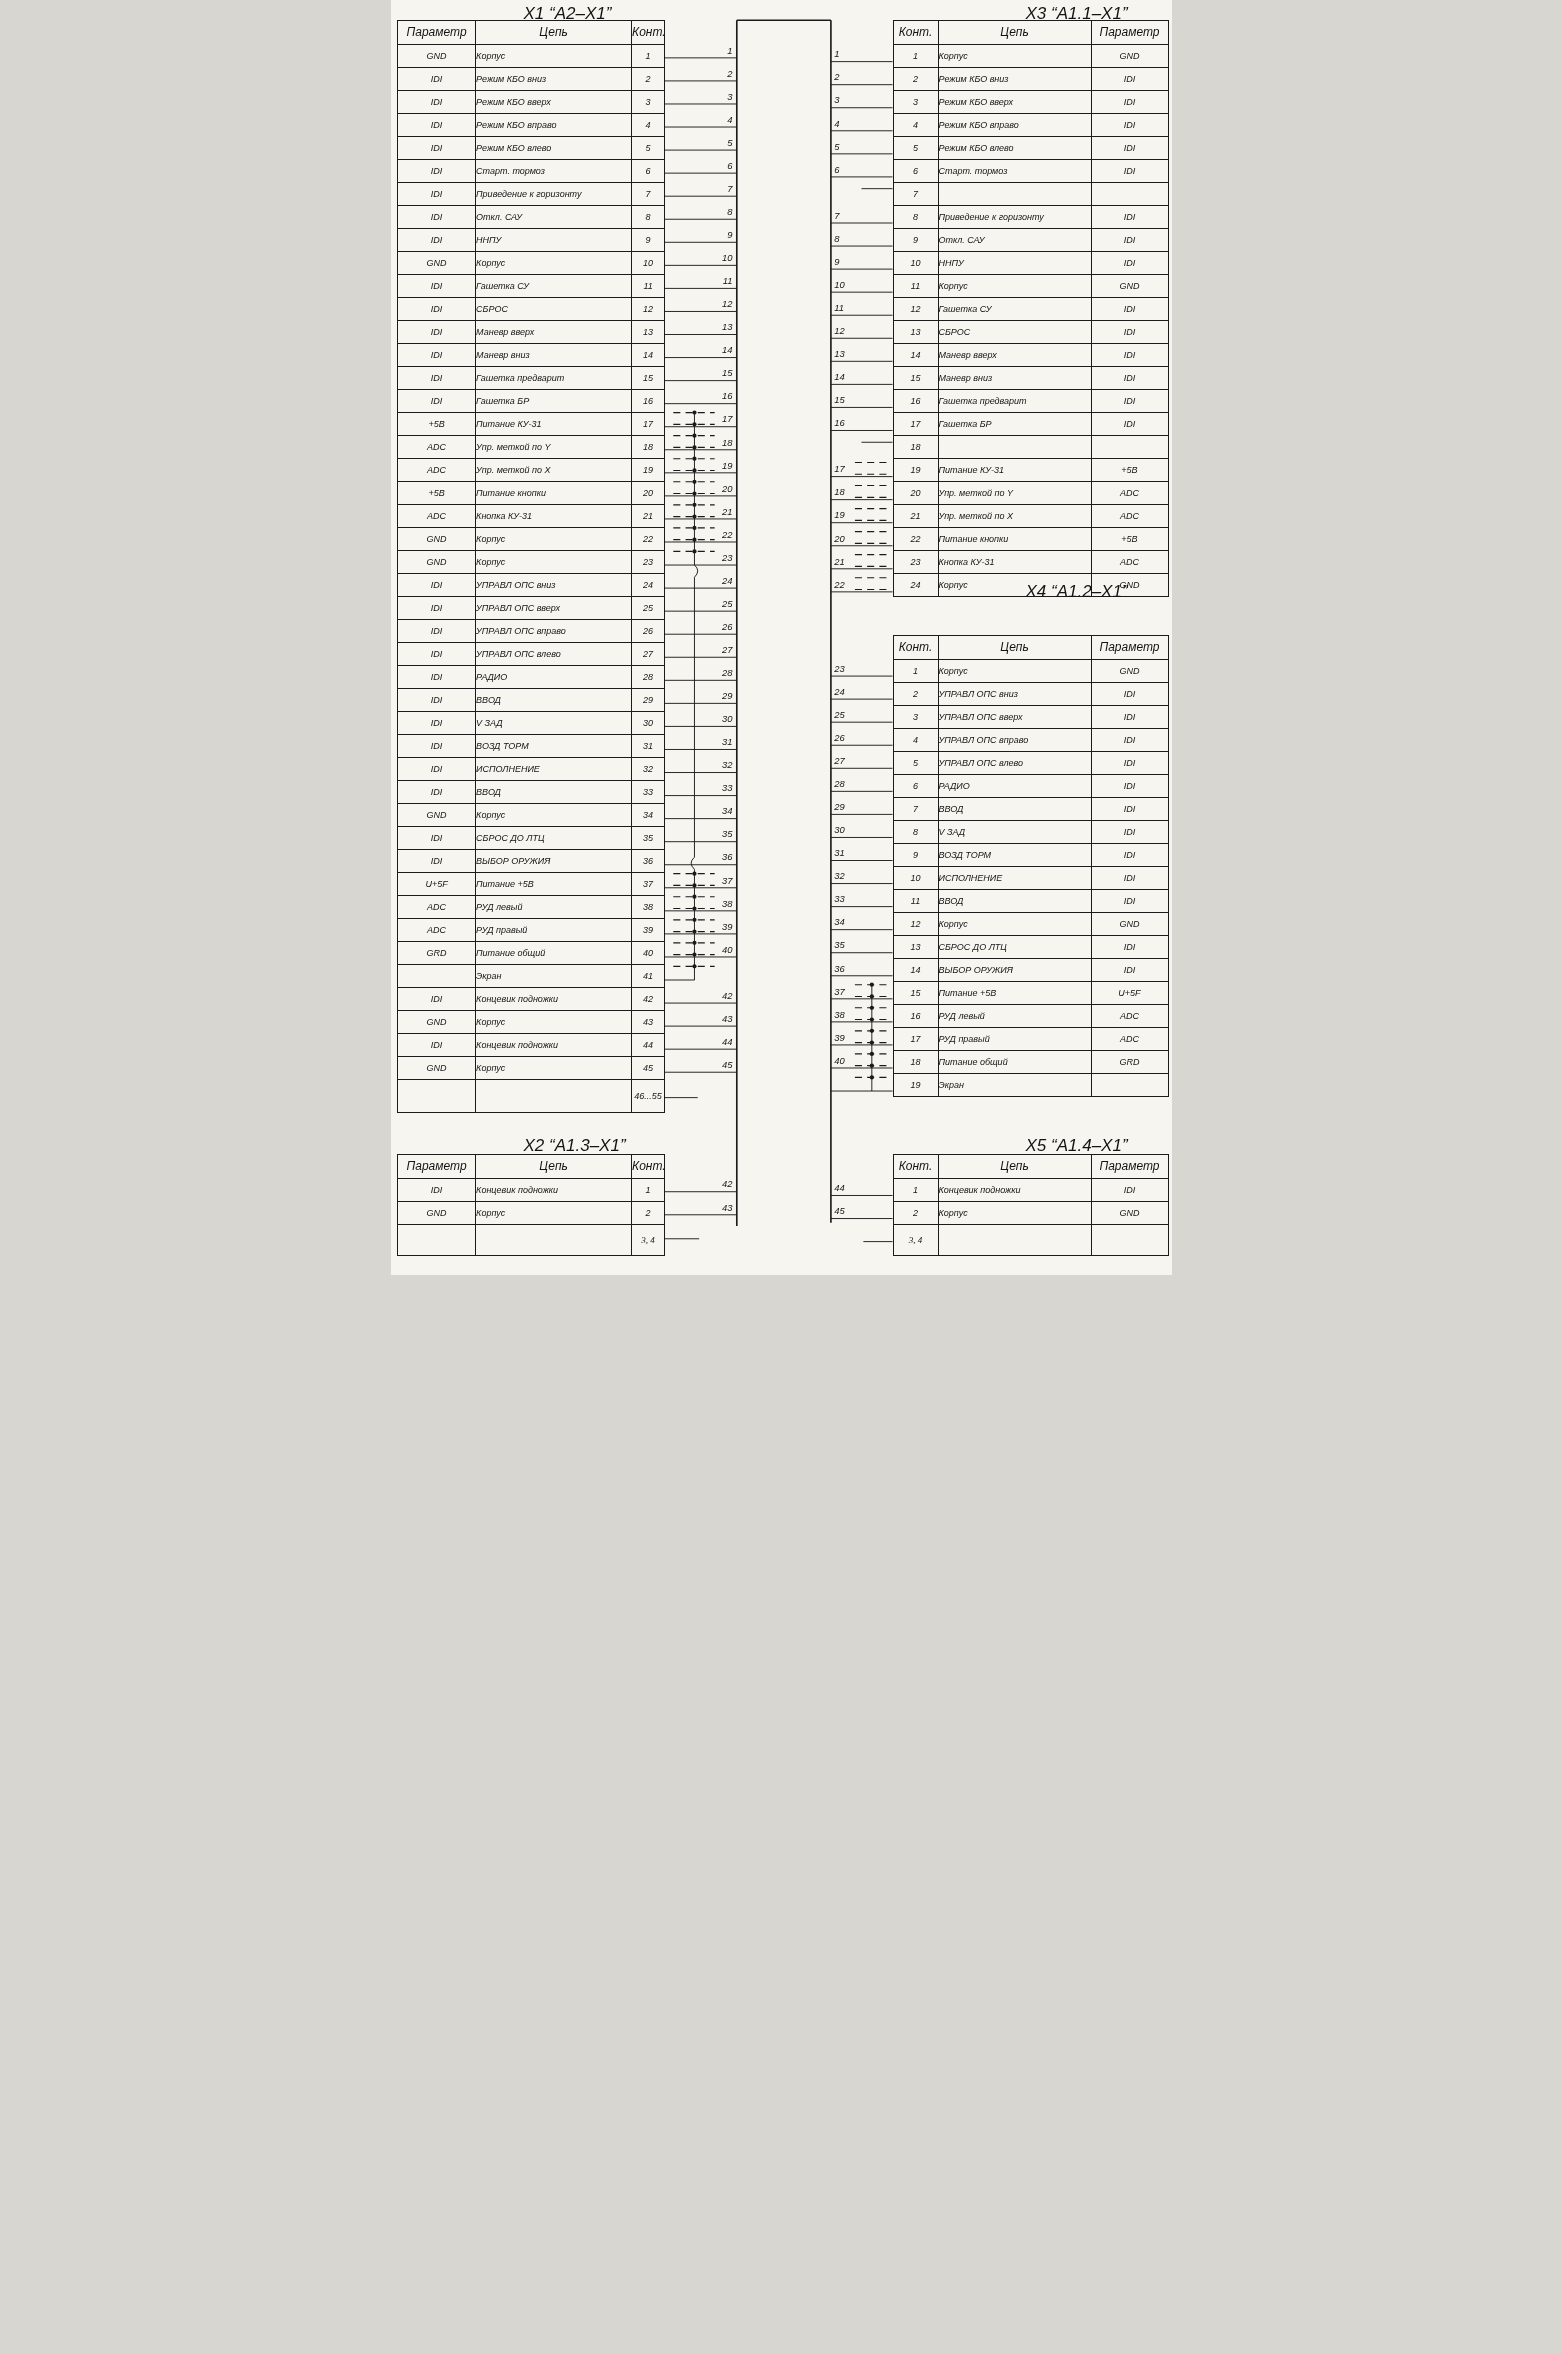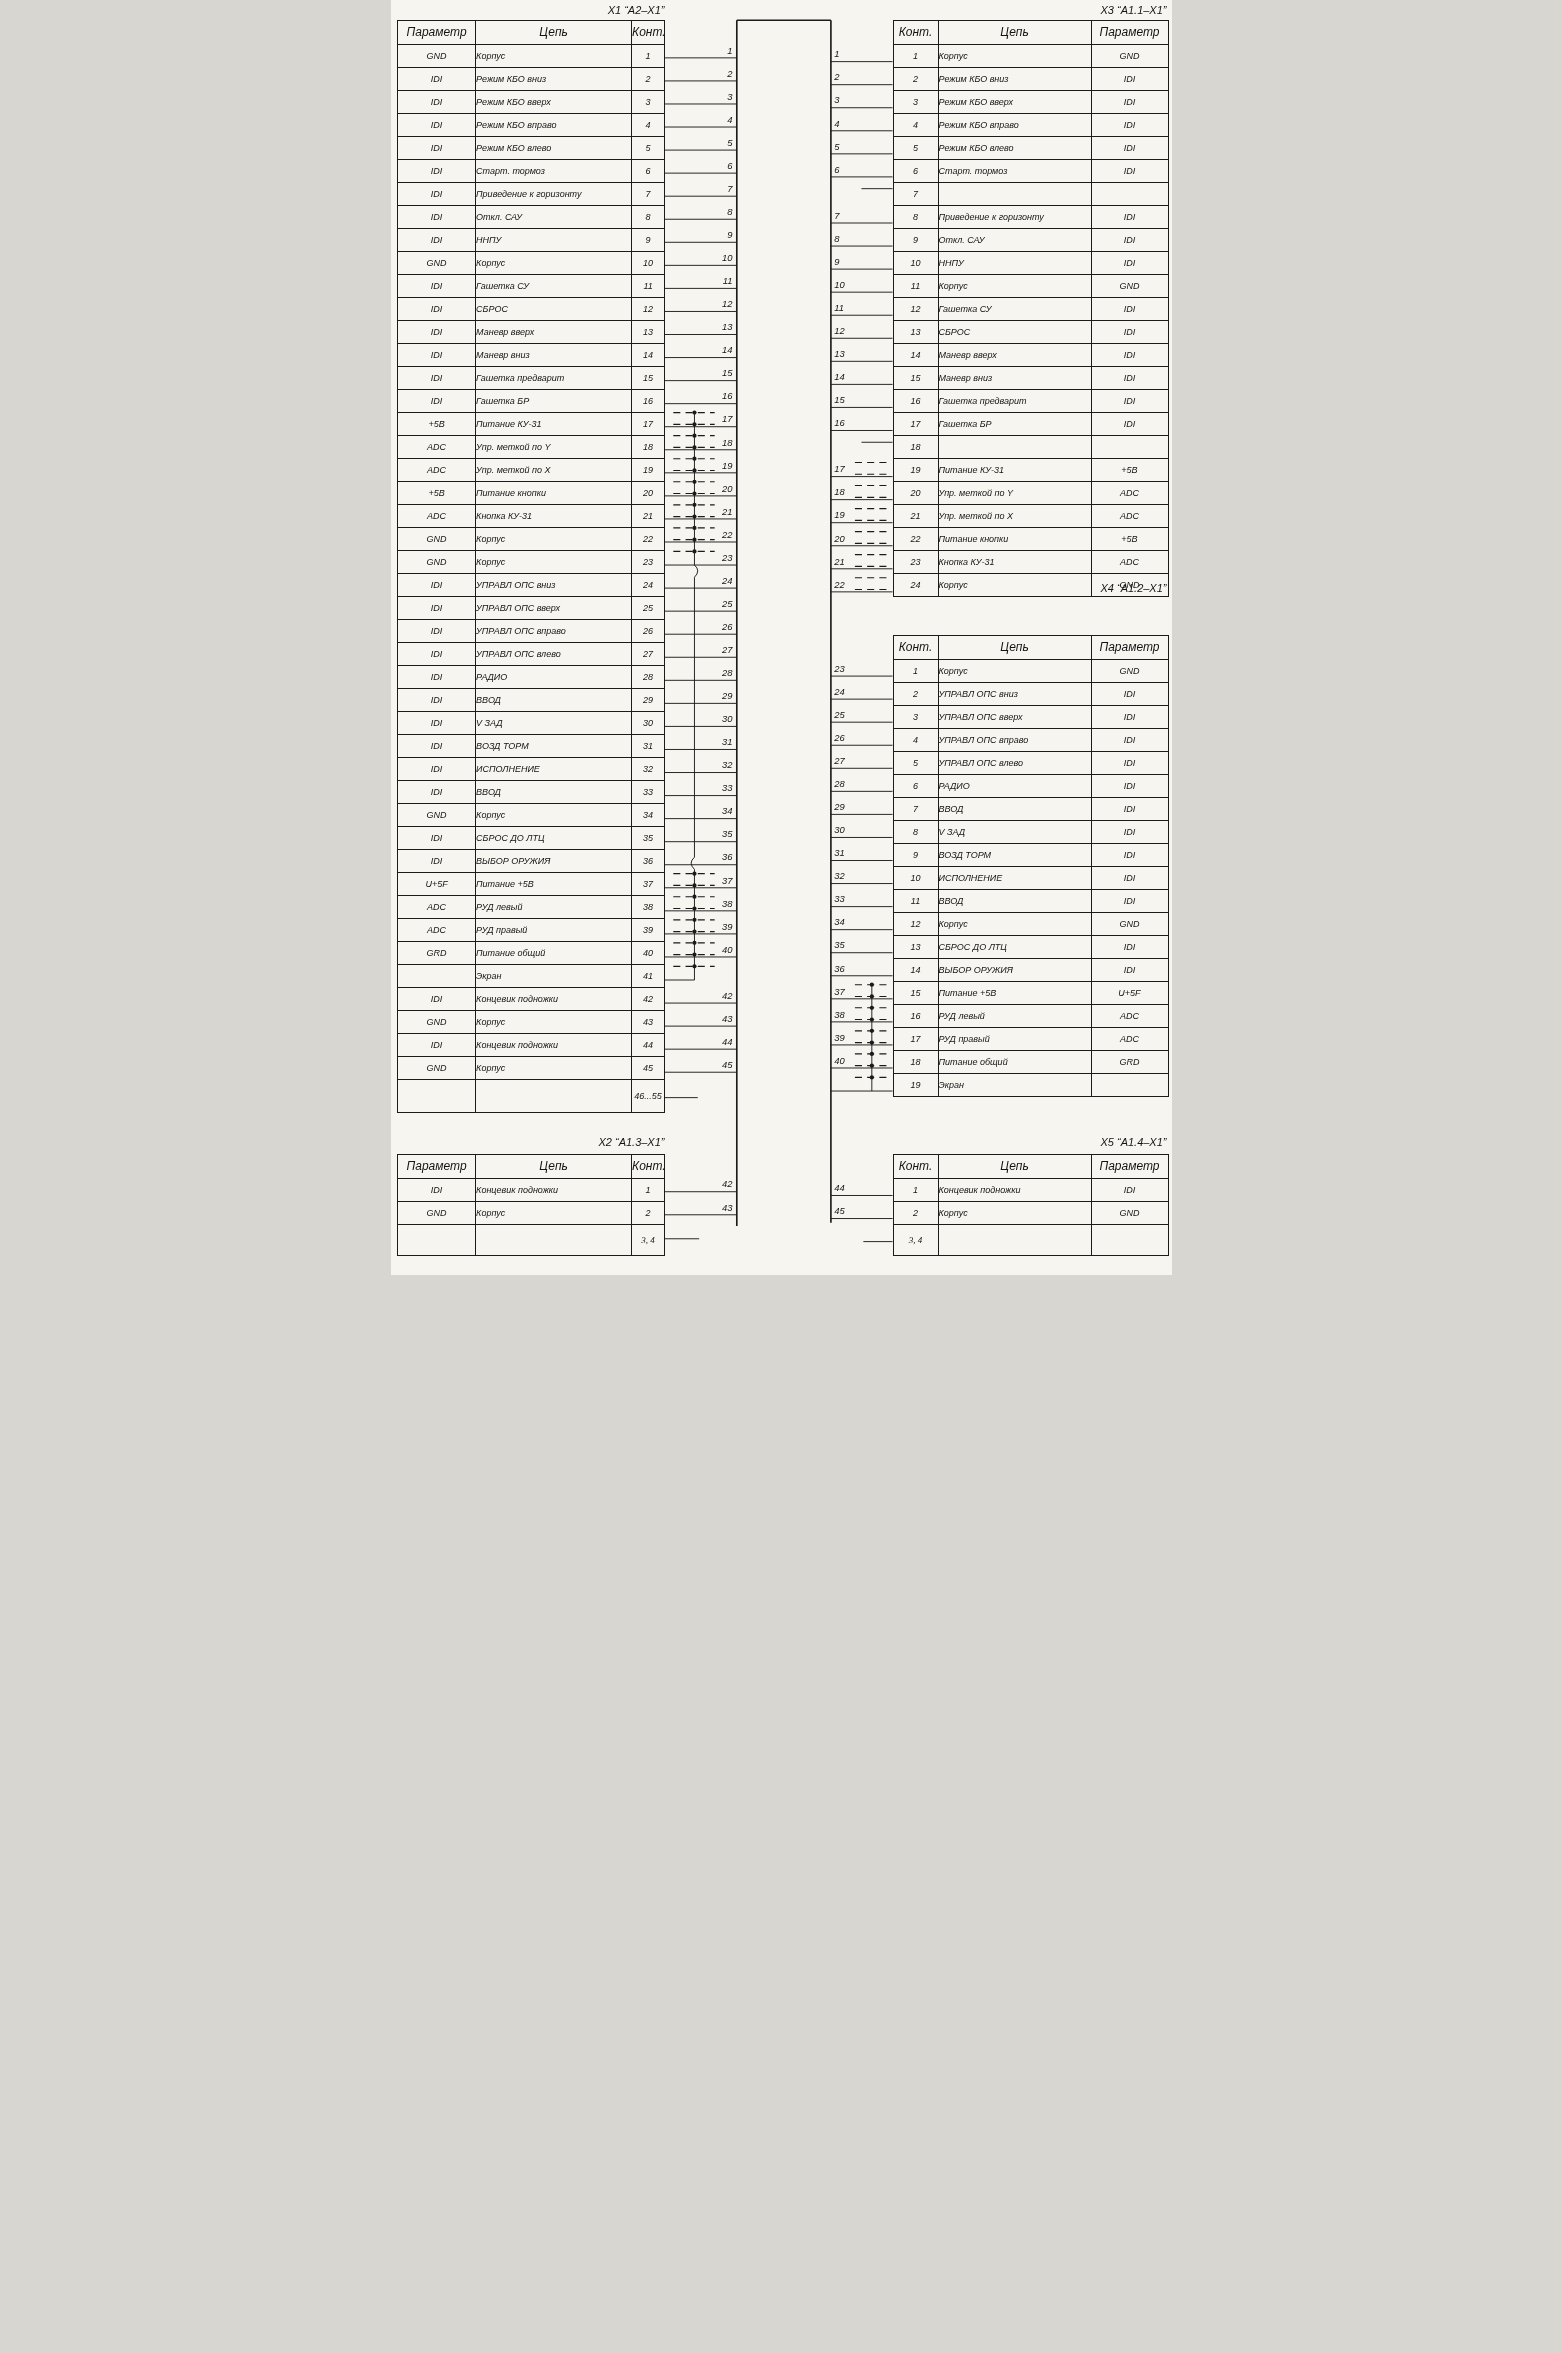--- a/index.html
+++ b/index.html
@@ -35,23 +35,23 @@
   }
   table.conn td{height:23px;font-size:9px;}
   td.c-circ{padding-left:9.4px;text-align:left;}
   td.c-mid, th{text-align:center;}
   td.c-num{text-align:center;font-size:9.4px;}
   tr.tail td{height:33px;text-align:center;}
   tr.tail-sm td{height:31px;font-family:Liberation Serif, serif;}
   .tbl-title{
     position:absolute;
     font-style:italic;
-    font-size:11px;
+    font-size:17px;
     color:#141414;
-    text-align:right;
+    text-align:left;
     white-space:nowrap;
   }
 </style>
 </head>
 <body>
 
 <div class="page">
 
   <svg class="harness" id="harness-svg" width="781" height="1275" viewBox="0 0 1660 2708">
       <line x1="735" y1="42" x2="935" y2="42" stroke="#1b1b1b" stroke-width="3.5"></line>

